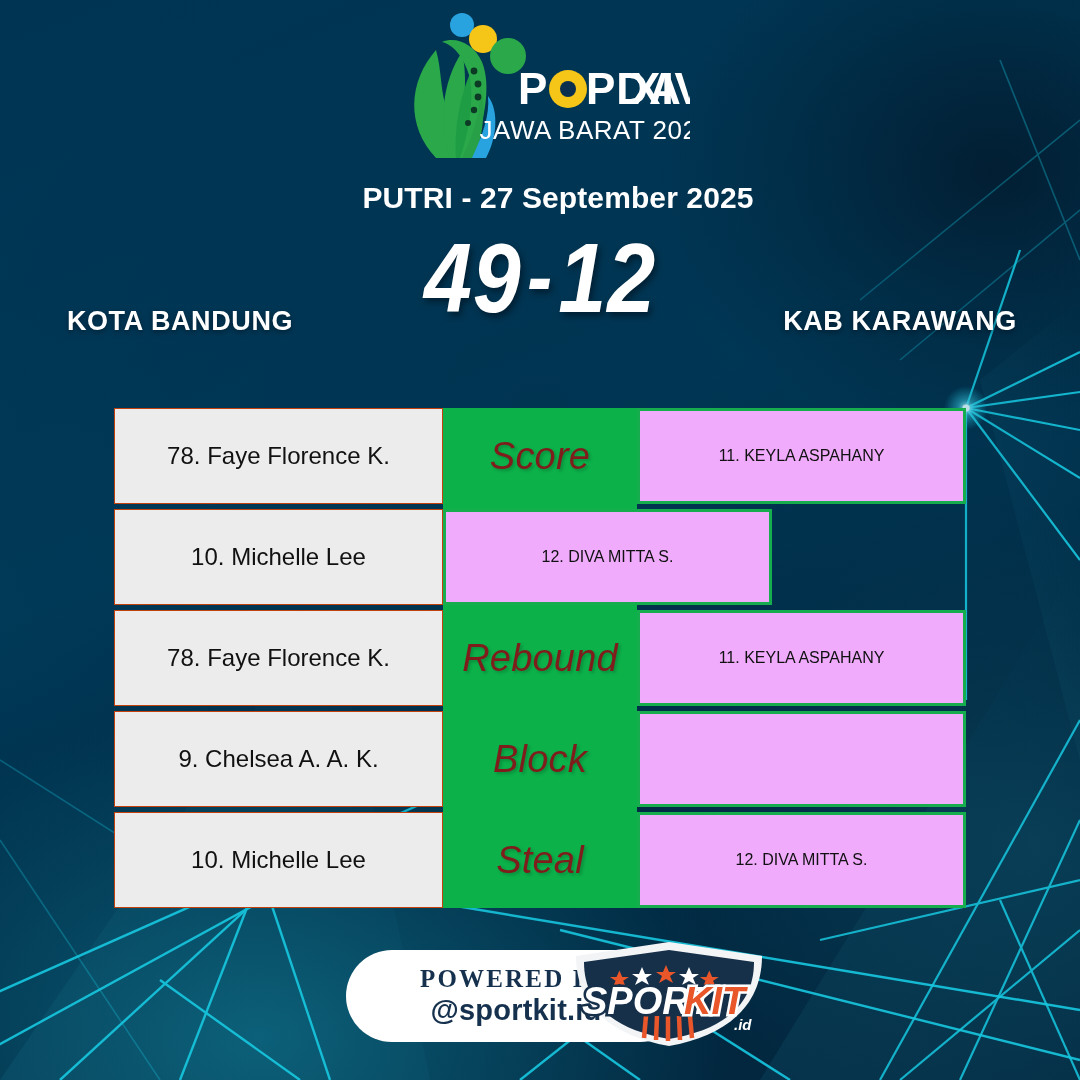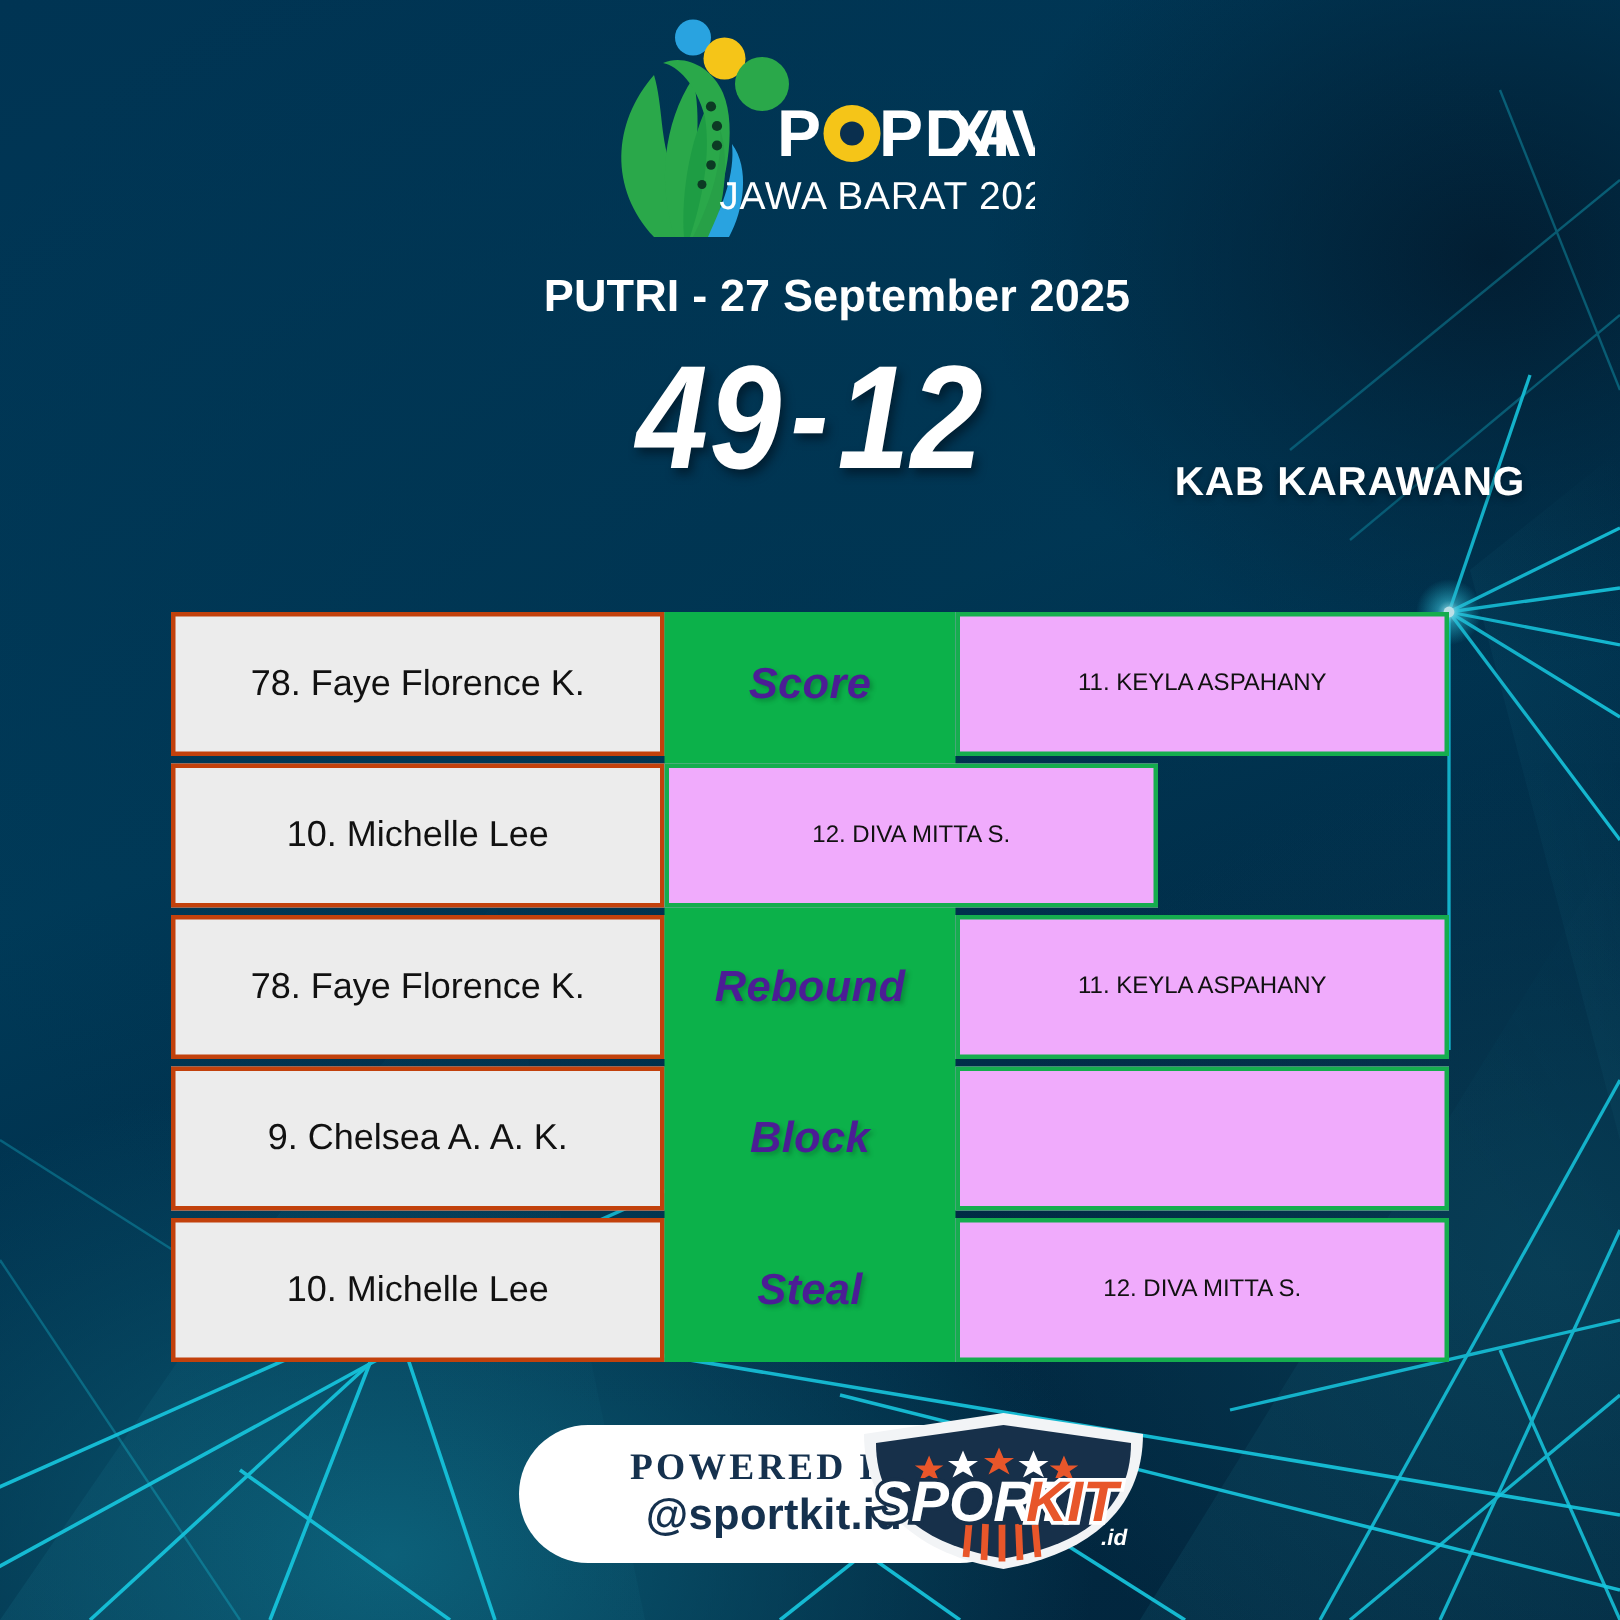--- a/index.html
+++ b/index.html
@@ -93,30 +93,30 @@
     z-index:1;
   }
   .srow {
     position:absolute; left:0; width:852px; height:96px;
     display:flex; z-index:2;
   }
   .cell { height:96px; display:flex; align-items:center; justify-content:center; }
   .cell-home {
     width:329px;
     background:#ececec;
-    border:3px solid #c2410c;
+    border:1px solid #c2410c;
     color:#111111;
     font-size:24px;
     padding:0 24px;
   }
   .cell-stat {
     width:194px;
     background:#0cb14a;
-    color:#4c1d95;
-    font-size:29px; font-weight:bold; font-style:italic;
+    color:#7f1d1d;
+    font-size:38px; font-weight:normal; font-style:italic;
     letter-spacing:0.2px;
     text-shadow:2px 2px 3px rgba(0,70,30,0.32);
   }
   .cell-away {
     width:329px;
     background:#f0abfc;
     border:3px solid #15ad4e;
     color:#111111;
     font-size:16px;
     padding:0 6px;
@@ -255,20 +255,21 @@
       <text x="206" y="131" font-family="Liberation Sans, sans-serif" font-size="26" fill="#ffffff" letter-spacing="0.5" text-anchor="middle">JAWA BARAT 2025</text>
     </svg>
   </div>
 
   <div id="match-date">PUTRI - 27 September 2025</div>
 
   <div id="score-line">
     <span>49</span><span class="sep">-</span><span>12</span>
   </div>
 
+  <div class="team-name" id="team-home">KOTA BANDUNG</div>
   <div class="team-name" id="team-away">KAB KARAWANG</div>
 
 
   <div id="stats-table">
     <div id="center-col-bg"></div>
     <div id="rows-host">
         <div class="srow" style="top: 0px;">
           <div class="cell cell-home">78. Faye Florence K.</div>
           <div class="cell cell-stat">Score</div>
           <div class="cell cell-away">11. KEYLA ASPAHANY</div>

